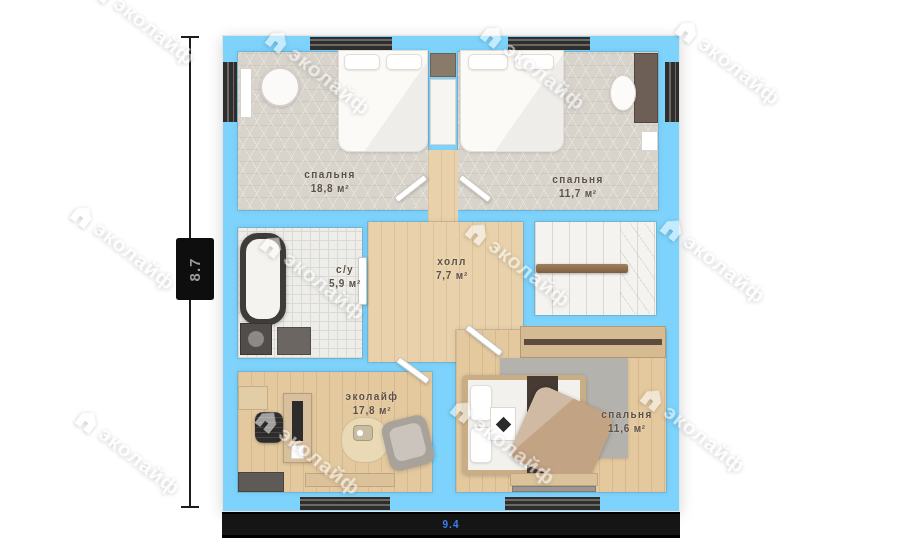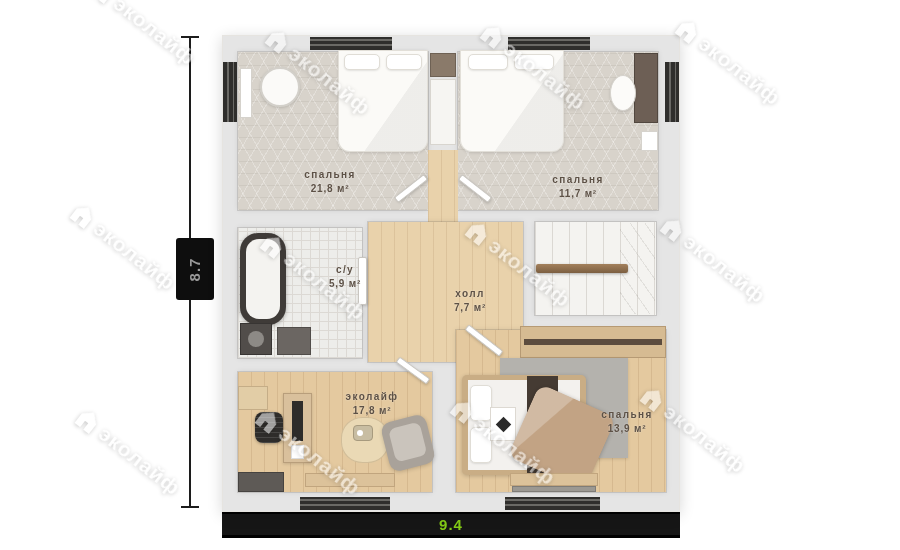--- a/index.html
+++ b/index.html
@@ -10,24 +10,24 @@
 
   
   .dim-line-v { left:189px; top:37px; width:2px; height:471px; background:#1c1c1c; }
   .dim-tick { background:#1c1c1c; height:2px; width:18px; left:181px; }
   .dim-label-v-box { left:176px; top:238px; width:38px; height:62px; background:#0e0e0e; border-radius:3px;
                      display:flex; align-items:center; justify-content:center; }
   .dim-label-v-box span { transform:rotate(-90deg); color:#9a9a9a; font-weight:bold; font-size:15px; letter-spacing:1px; }
   .dim-band-h { left:222px; top:511px; width:458px; height:27px; background:#161616;
                 border-top:3px solid #000; border-bottom:3px solid #000;
                 display:flex; align-items:center; justify-content:center; }
-  .dim-band-h span { color:#84cc16; font-weight:bold; font-size:15px; letter-spacing:1px; }
-
-  
-  .plan { left:222px; top:35px; width:458px; height:477px; background:#e5e5e5;
+  .dim-band-h span { color:#3b82f6; font-weight:bold; font-size:10px; letter-spacing:1px; }
+
+  
+  .plan { left:222px; top:35px; width:458px; height:477px; background:#7dd3fc;
           box-shadow:0 3px 14px rgba(0,0,0,.16), inset 0 0 0 1px #e6e4e0; }
   .floor { position:absolute; box-shadow:0 0 0 1px rgba(90,85,75,.18), 0 0 6px rgba(0,0,0,.10); }
   .floor-grey { background-color:#d8d3cb;
     background-image:repeating-linear-gradient(60deg, rgba(255,255,255,.28) 0 1px, transparent 1px 12px),
                      repeating-linear-gradient(-60deg, rgba(255,255,255,.28) 0 1px, transparent 1px 12px),
                      repeating-linear-gradient(0deg, rgba(120,112,100,.10) 0 1px, transparent 1px 12px); }
   .floor-wood { background-color:#e4c99f;
     background-image:repeating-linear-gradient(90deg, rgba(140,100,60,.16) 0 1px, transparent 1px 13px); }
   .floor-wood-light { background-color:#e9d2ab;
     background-image:repeating-linear-gradient(90deg, rgba(140,100,60,.14) 0 1px, transparent 1px 13px); }
@@ -155,41 +155,41 @@
         <div style="position:absolute; left:7px; top:11px; width:11px; height:11px; background:#2b2b2b; transform:rotate(45deg);"></div>
       </div>
       <div style="position:absolute; left:65px; top:1px; width:31px; height:98px; background:#453b33;"></div>
       <div style="position:absolute; left:58px; top:22px; width:84px; height:80px; background:#c2a384; border-radius:12px; transform:rotate(24deg); box-shadow:0 1px 4px rgba(0,0,0,.25); background-image:linear-gradient(115deg, rgba(255,255,255,.25) 0 30%, transparent 31%);"></div>
     </div>
     <div class="abs shelf-bar" style="left:288px; top:438px; width:88px; height:13px;"></div>
     <div class="abs radiator" style="left:290px; top:451px; width:84px; height:6px;"></div>
 
     <div class="room-label" style="left:108px; top:146px;">
       <div>спальня</div>
-      <div class="area">21,8 м²</div>
+      <div class="area">18,8 м²</div>
     </div>
     <div class="room-label" style="left:356px; top:151px;">
       <div>спальня</div>
       <div class="area">11,7 м²</div>
     </div>
     <div class="room-label" style="left:123px; top:241px;">
       <div>с/у</div>
       <div class="area">5,9 м²</div>
     </div>
-    <div class="room-label" style="left:248px; top:233px;margin-top:32px;">
+    <div class="room-label" style="left:230px; top:233px;">
       <div>холл</div>
       <div class="area">7,7 м²</div>
     </div>
     <div class="room-label" style="left:150px; top:368px;">
       <div>эколайф</div>
       <div class="area">17,8 м²</div>
     </div>
     <div class="room-label" style="left:405px; top:386px;">
       <div>спальня</div>
-      <div class="area">13,9 м²</div>
+      <div class="area">11,6 м²</div>
     </div>
   </div>
 
   <div class="wm" style="left:80px; top:10px;">
     <svg viewBox="0 0 24 24">
         <path d="M3 10 L12 2 L21 10 V22 H14 V14 H10 V22 H3 Z"></path>
       </svg>
     <span>эколайф</span>
   </div>
   <div class="wm" style="left:255px; top:60px;">

